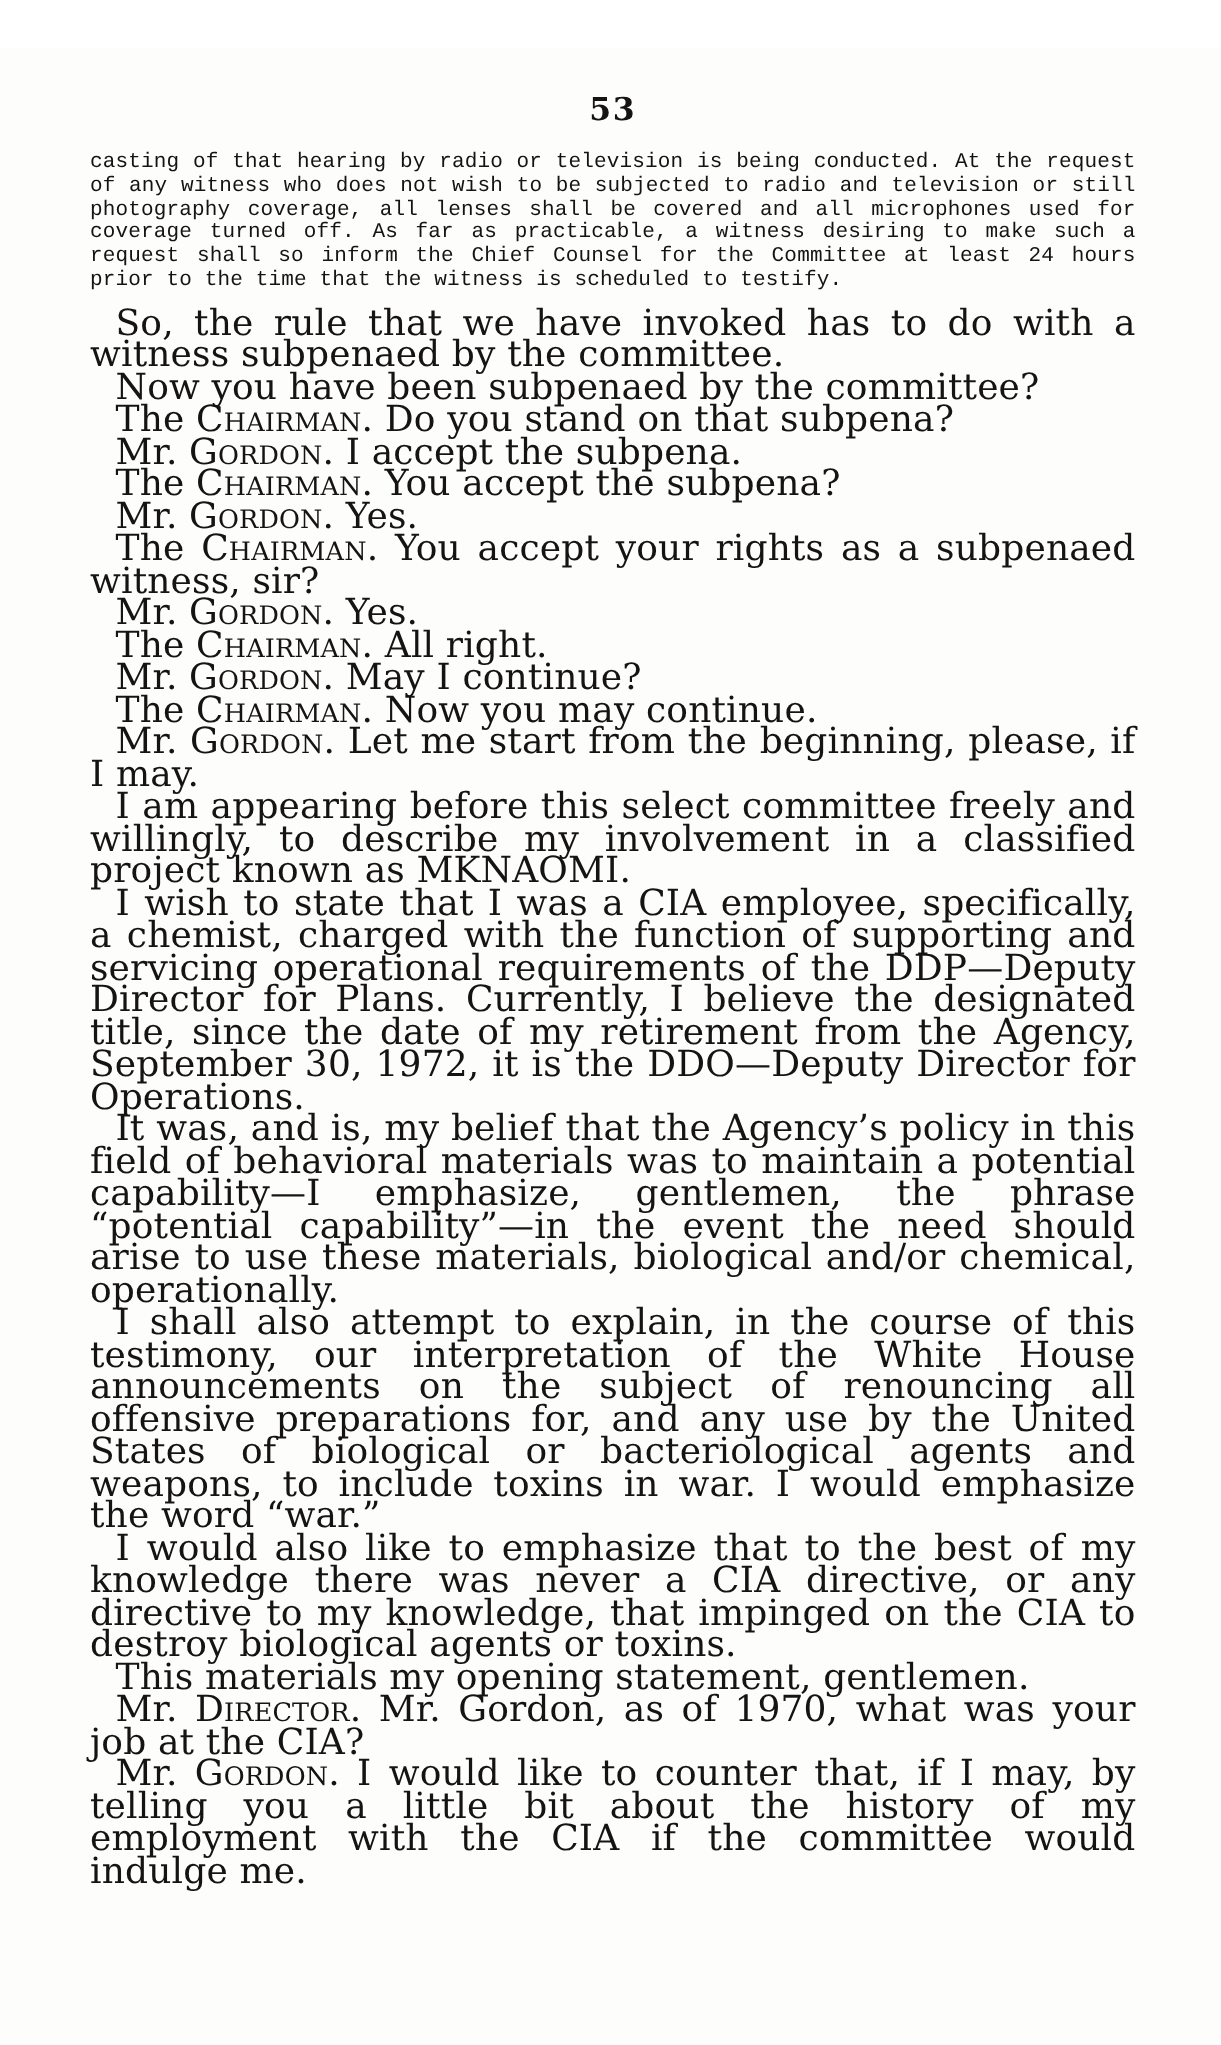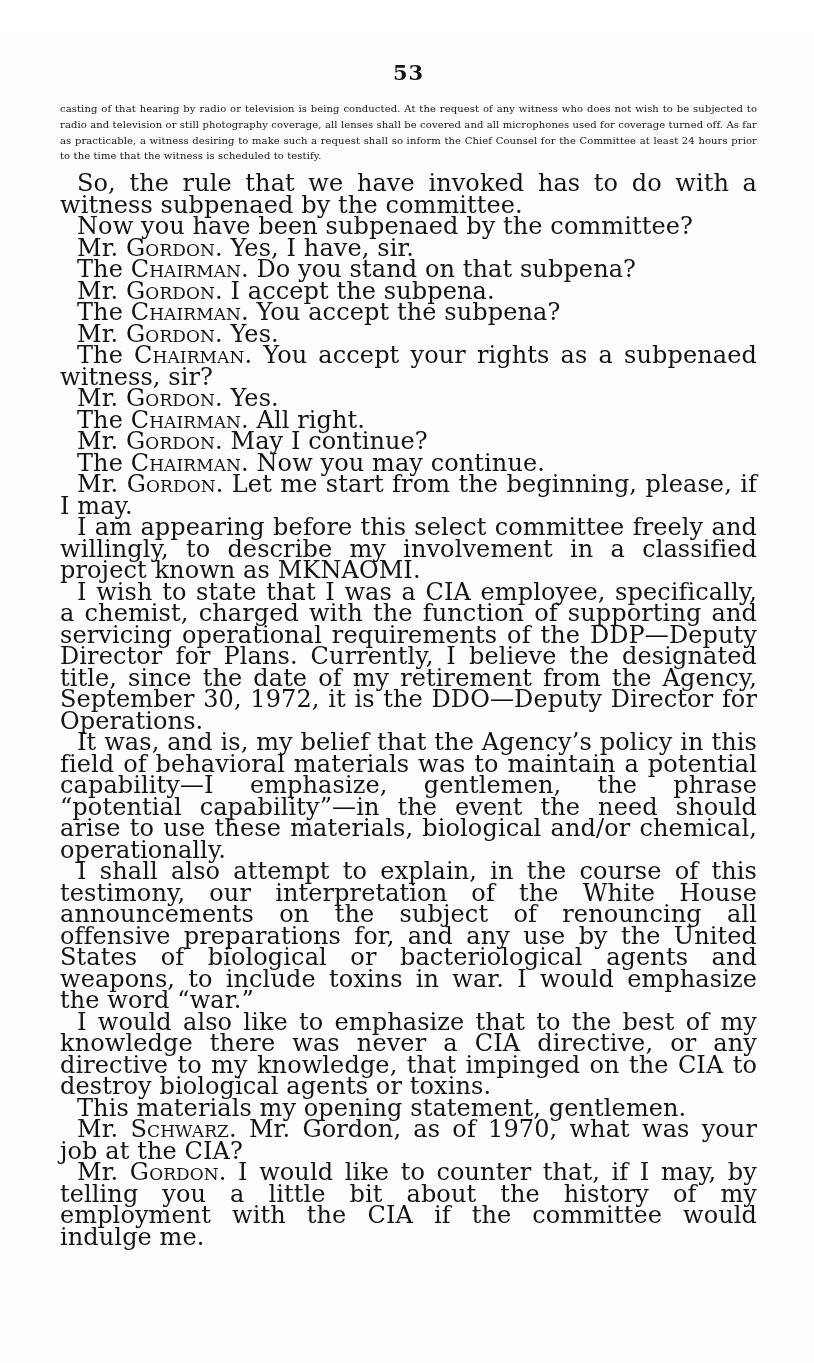--- a/index.html
+++ b/index.html
@@ -36,52 +36,52 @@
   p.body-par {
     margin: 0;
     font-size: 24px;
     line-height: 21.5px;
     text-align: justify;
     text-indent: 17px;
     letter-spacing: 0.1px;
   }
   p.quote-par {
     margin: 0 0 9px 0;
-    font-size: 10px;
+    font-size: 14px;
     line-height: 15.8px;
     text-align: justify;
     text-indent: 0;
     letter-spacing: 0.1px;
+    font-family: Liberation Mono, monospace;
   }
   .speaker-name {
     font-variant: small-caps;
   }
 </style>
 </head>
 <body>
 
 <main class="page">
   <div class="page-number">53</div>
   <div class="content">
       <p class="quote-par">casting of that hearing by radio or television is being conducted. At the request of any witness who does not wish to be subjected to radio and television or still photography coverage, all lenses shall be covered and all microphones used for coverage turned off. As far as practicable, a witness desiring to make such a request shall so inform the Chief Counsel for the Committee at least 24 hours prior to the time that the witness is scheduled to testify.</p>
       <p class="body-par">So, the rule that we have invoked has to do with a witness subpenaed by the committee.</p>
       <p class="body-par">Now you have been subpenaed by the committee?</p>
-      <p class="body-par"><span>Mr. </span><span class="speaker-name">Gordon</span>. Yes, I have, sir.</p>
       <p class="body-par"><span>The </span><span class="speaker-name">Chairman</span>. Do you stand on that subpena?</p>
       <p class="body-par"><span>Mr. </span><span class="speaker-name">Gordon</span>. I accept the subpena.</p>
       <p class="body-par"><span>The </span><span class="speaker-name">Chairman</span>. You accept the subpena?</p>
       <p class="body-par"><span>Mr. </span><span class="speaker-name">Gordon</span>. Yes.</p>
       <p class="body-par"><span>The </span><span class="speaker-name">Chairman</span>. You accept your rights as a subpenaed witness, sir?</p>
       <p class="body-par"><span>Mr. </span><span class="speaker-name">Gordon</span>. Yes.</p>
       <p class="body-par"><span>The </span><span class="speaker-name">Chairman</span>. All right.</p>
       <p class="body-par"><span>Mr. </span><span class="speaker-name">Gordon</span>. May I continue?</p>
       <p class="body-par"><span>The </span><span class="speaker-name">Chairman</span>. Now you may continue.</p>
       <p class="body-par"><span>Mr. </span><span class="speaker-name">Gordon</span>. Let me start from the beginning, please, if I may.</p>
       <p class="body-par">I am appearing before this select committee freely and willingly, to describe my involvement in a classified project known as MKNAOMI.</p>
       <p class="body-par">I wish to state that I was a CIA employee, specifically, a chemist, charged with the function of supporting and servicing operational requirements of the DDP—Deputy Director for Plans. Currently, I believe the designated title, since the date of my retirement from the Agency, September 30, 1972, it is the DDO—Deputy Director for Operations.</p>
       <p class="body-par">It was, and is, my belief that the Agency’s policy in this field of behavioral materials was to maintain a potential capability—I emphasize, gentlemen, the phrase “potential capability”—in the event the need should arise to use these materials, biological and/or chemical, operationally.</p>
       <p class="body-par">I shall also attempt to explain, in the course of this testimony, our interpretation of the White House announcements on the subject of renouncing all offensive preparations for, and any use by the United States of biological or bacteriological agents and weapons, to include toxins in war. I would emphasize the word “war.”</p>
       <p class="body-par">I would also like to emphasize that to the best of my knowledge there was never a CIA directive, or any directive to my knowledge, that impinged on the CIA to destroy biological agents or toxins.</p>
       <p class="body-par">This materials my opening statement, gentlemen.</p>
-      <p class="body-par"><span>Mr. </span><span class="speaker-name">Schwarz</span>. Mr. Gordon, as of 1970, what was your job at the CIA?</p>
+      <p class="body-par"><span>Mr. </span><span class="speaker-name">Director</span>. Mr. Gordon, as of 1970, what was your job at the CIA?</p>
       <p class="body-par"><span>Mr. </span><span class="speaker-name">Gordon</span>. I would like to counter that, if I may, by telling you a little bit about the history of my employment with the CIA if the committee would indulge me.</p>
     </div>
 </main>
 
 </body></html>

